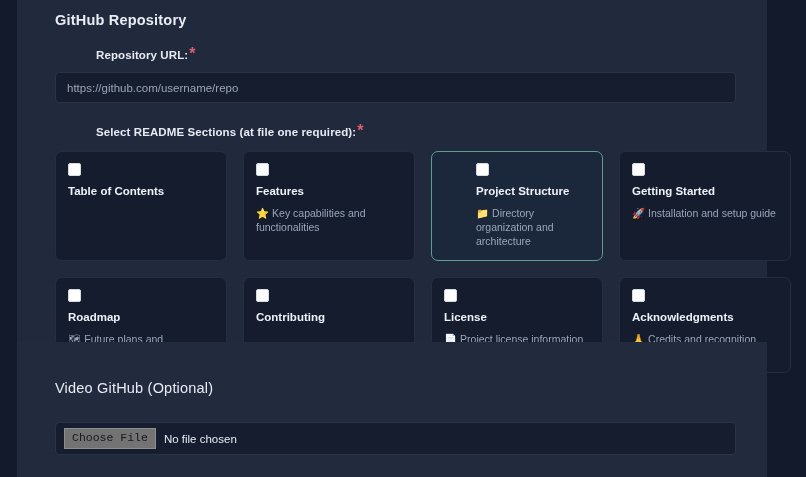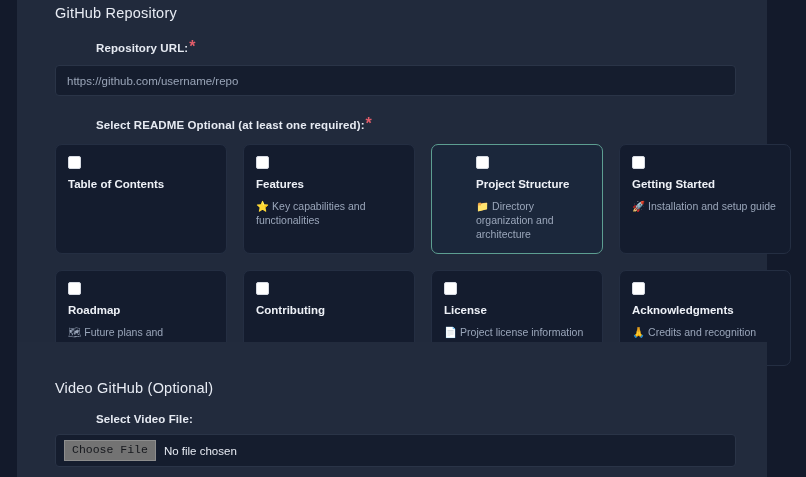--- a/index.html
+++ b/index.html
@@ -173,36 +173,36 @@
   }
 </style>
 </head>
 <body>
 
 <div class="page">
 
   <div class="panel panel-top">
     <div class="inner">
 
-      <h2 class="section-title" style="padding-top:5px;">GitHub Repository</h2>
+      <h2 class="section-title" style="padding-top:12px;font-weight:bold;">GitHub Repository</h2>
 
       <div style="height:17px;"></div>
 
       <div>
         <span class="field-label">Repository URL:</span><span class="req-star">*</span>
       </div>
 
       <div style="height:9px;"></div>
 
       <input class="text-input" type="text" placeholder="https://github.com/username/repo" style="">
 
       <div style="height:19px;"></div>
 
       <div>
-        <span class="field-label">Select README Optional (at least one required):</span><span class="req-star">*</span>
+        <span class="field-label">Select README Sections (at file one required):</span><span class="req-star">*</span>
       </div>
 
       <div style="height:11px;"></div>
 
       <div class="grid" id="section-grid">
           <div class="card row1">
             <span class="cbox"></span>
             <div class="card-title">Table of Contents</div>
           </div>
           <div class="card row1">
@@ -248,21 +248,20 @@
     </div>
   </div>
 
   <div class="panel panel-bottom">
     <div class="inner" style="padding-top:38px;">
 
       <h2 class="section-title">Video GitHub (Optional)</h2>
 
       <div style="height:17px;"></div>
 
-      <div class="field-label">Select Video File:</div>
 
       <div style="height:9px;"></div>
 
       <div class="file-box">
         <button class="choose-file-btn">Choose File</button>
         <span class="no-file">No file chosen</span>
       </div>
 
       <div style="height:10px;"></div>
 

